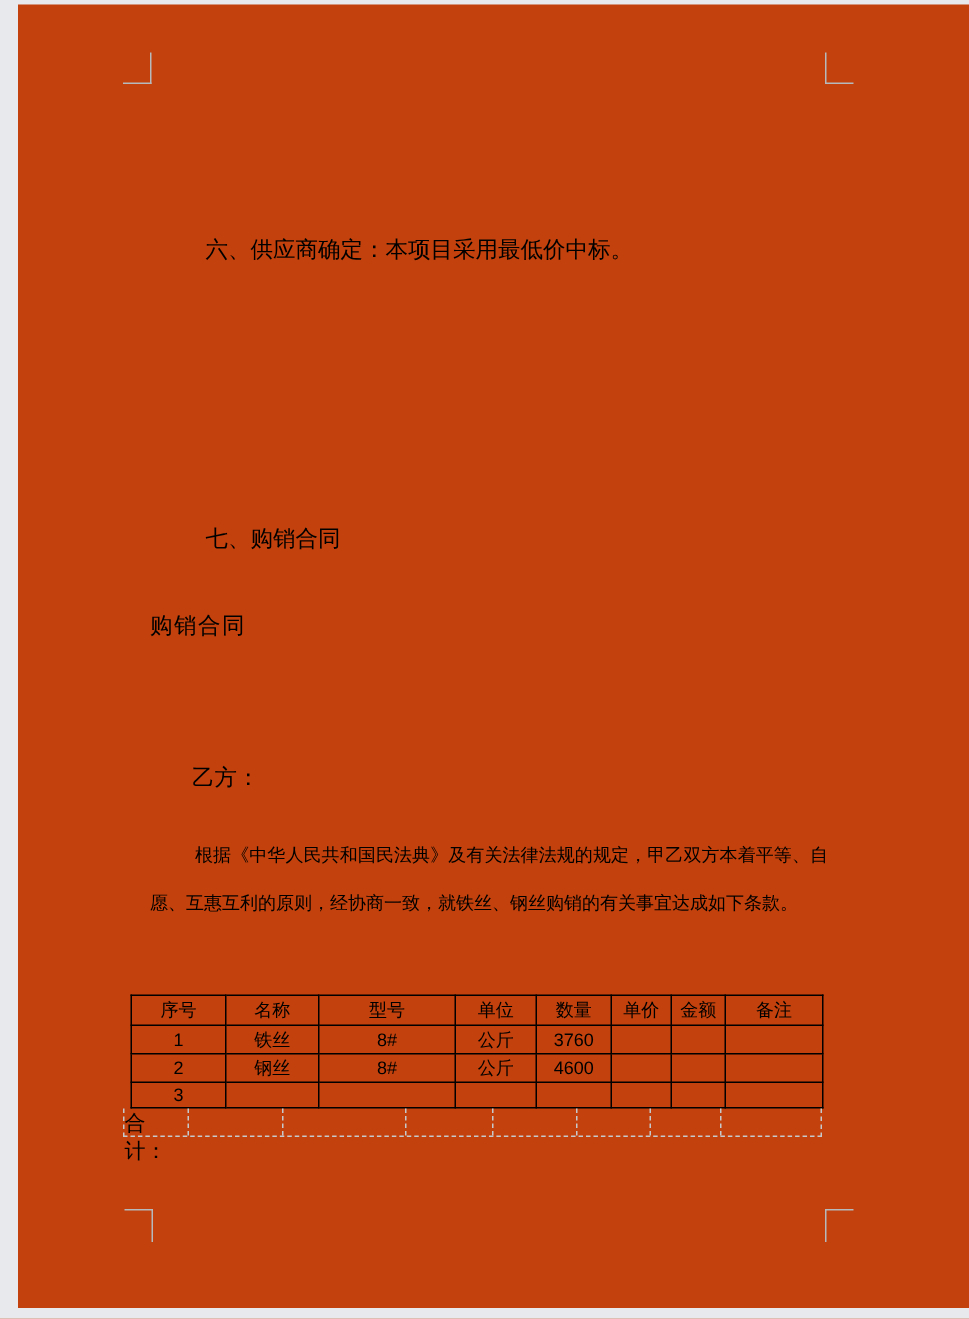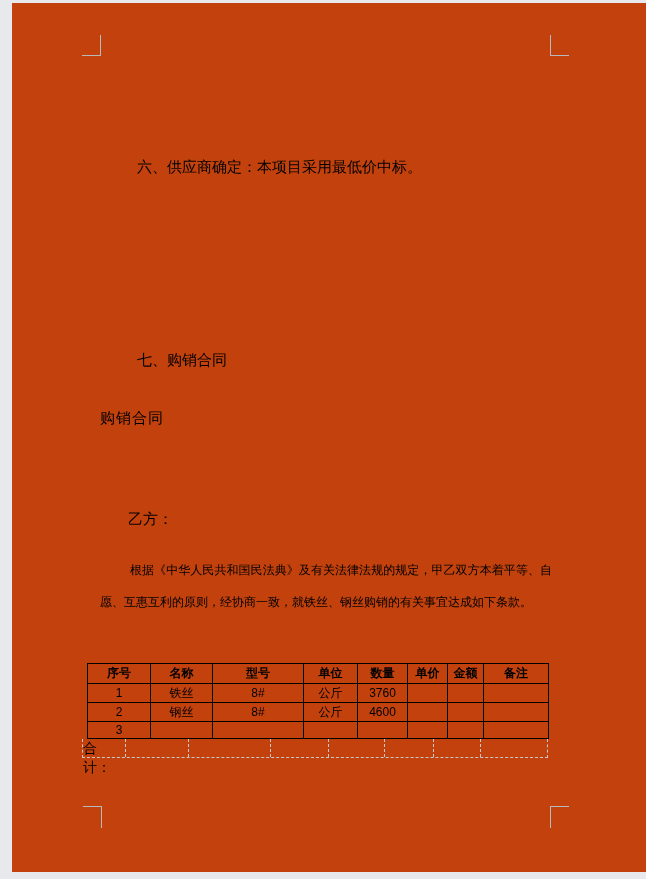--- a/index.html
+++ b/index.html
@@ -62,21 +62,21 @@
   }
   table.goods th, table.goods td {
     border: 1px solid #000;
     text-align: center;
     vertical-align: middle;
     padding: 0;
     font-weight: normal;
     overflow: hidden;
     white-space: nowrap;
   }
-  table.goods thead th { height: 19px; font-weight: bold; }
+  table.goods thead th { height: 19px; }
   table.goods tbody td { height: 18px; }
   table.goods tr.short td { height: 16px; }
 
   .total-row {
     position: absolute;
     left: 70px; top: 736px;
     width: 466px; height: 19px;
     display: flex;
     border-left: 1px dashed #c6c9cc;
     border-right: 1px dashed #c6c9cc;

